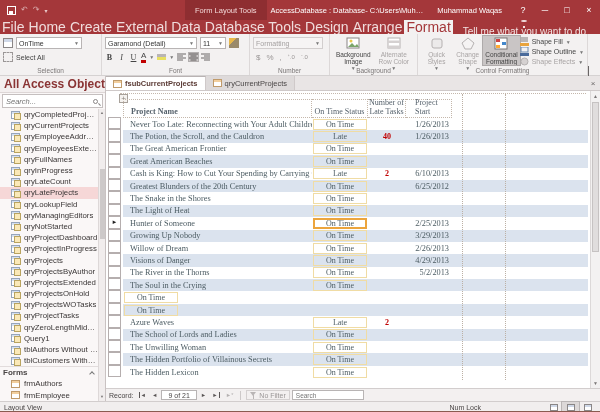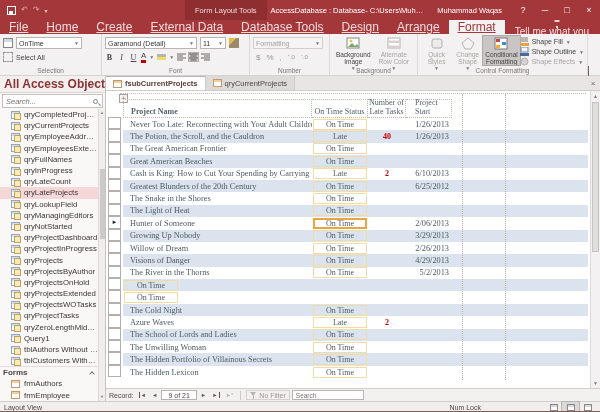--- a/index.html
+++ b/index.html
@@ -16,21 +16,21 @@
   .qbtn { font-size:8px; color:#d8a9aa; line-height:8px; }
   .qcaret { font-size:6px; color:#e9c9c9; }
   .ctx-band { height:20px; background:#8e2e31; display:flex; align-items:center; justify-content:center; padding:0 10px; font-size:7.5px; color:#f3d8d8; white-space:nowrap; }
   .win-title { flex:1; text-align:center; font-size:7.5px; white-space:nowrap; overflow:hidden; text-overflow:ellipsis; padding:0 4px; }
   .user-name { font-size:7.5px; padding:0 10px; white-space:nowrap; }
   .winbtns { display:flex; }
   .winbtn { width:22px; height:20px; display:flex; align-items:center; justify-content:center; font-size:9px; color:#fff; }
 
   
   .tabrow { position:absolute; left:0; top:20px; width:600px; height:14px; background:#a4373a; display:flex; align-items:stretch; }
-  .rtab { padding:0 9px; display:flex; align-items:center; font-size:12px; color:#f0dcdc; white-space:nowrap;text-decoration:underline; }
+  .rtab { padding:0 2px; display:flex; align-items:center; font-size:14px; color:#f0dcdc; white-space:nowrap; }
   .rtab.active { background:#f3f1f1; color:#a4373a; }
   .tellme { display:flex; align-items:center; gap:4px; font-size:10px; color:#f3e2e2; padding-left:10px;flex-direction:column; }
   .bulb { width:6px; height:6px; border:1px solid #f3e2e2; border-radius:50%; position:relative; }
   .bulb:after { content:""; position:absolute; left:1px; top:5px; width:2px; height:2px; background:#f3e2e2; }
 
   
   .ribbon { position:absolute; left:0; top:34px; width:600px; height:42px; background:#f3f1f1; border-bottom:1px solid #d5d2d2; display:flex; }
   .rgroup { position:relative; border-right:1px solid #dcd8d8; padding:2px 3px 10px 3px; }
   .glabel { position:absolute; bottom:1px; left:0; right:0; text-align:center; font-size:6.5px; color:#7a7676; white-space:nowrap; }
   .rrow { display:flex; align-items:center; gap:3px; height:14px; }
@@ -454,26 +454,26 @@
               <span class="slabel">qryProjects</span>
             </div>
 
             <div class="sitem">
               <span class="qicon"></span>
               <span class="slabel">qryProjectsByAuthor</span>
             </div>
 
             <div class="sitem">
               <span class="qicon"></span>
+              <span class="slabel">qryProjectsExtended</span>
+            </div>
+
+            <div class="sitem">
+              <span class="qicon"></span>
               <span class="slabel">qryProjectsOnHold</span>
-            </div>
-
-            <div class="sitem">
-              <span class="qicon"></span>
-              <span class="slabel">qryProjectsExtended</span>
             </div>
 
             <div class="sitem">
               <span class="qicon"></span>
               <span class="slabel">qryProjectsWOTasks</span>
             </div>
 
             <div class="sitem">
               <span class="qicon"></span>
               <span class="slabel">qryProjectTasks</span>
@@ -640,21 +640,21 @@
 
             <div class="trow focused">
               <span class="rsel">
                 <span class="rarrow">►</span>
               </span>
               <span class="cell cname">Hunter of Someone</span>
               <span class="cell cstatus">
                 <span class="sbox">On Time</span>
               </span>
               <span class="cell clate"></span>
-              <span class="cell cstart">2/06/2013</span>
+              <span class="cell cstart">2/25/2013</span>
             </div>
 
             <div class="trow">
               <span class="rsel"></span>
               <span class="cell cname">Growing Up Nobody</span>
               <span class="cell cstatus">
                 <span class="sbox">On Time</span>
               </span>
               <span class="cell clate"></span>
               <span class="cell cstart">3/29/2013</span>
@@ -685,39 +685,39 @@
               <span class="cell cname">The River in the Thorns</span>
               <span class="cell cstatus">
                 <span class="sbox">On Time</span>
               </span>
               <span class="cell clate"></span>
               <span class="cell cstart">5/2/2013</span>
             </div>
 
             <div class="trow">
               <span class="rsel"></span>
-              <span class="cell cstatus">
-                <span class="sbox">On Time</span>
-              </span>
-              <span class="cell clate"></span>
-              <span class="cell cstart"></span>
-            </div>
-
-            <div class="trow">
-              <span class="rsel"></span>
-              <span class="cell cstatus">
-                <span class="sbox">On Time</span>
-              </span>
-              <span class="cell clate"></span>
-              <span class="cell cstart"></span>
-            </div>
-
-            <div class="trow">
-              <span class="rsel"></span>
-              <span class="cell cname">The Cold Night</span>
+              <span class="cell cname">The Soul in the Crying</span>
+              <span class="cell cstatus">
+                <span class="sbox">On Time</span>
+              </span>
+              <span class="cell clate"></span>
+              <span class="cell cstart"></span>
+            </div>
+
+            <div class="trow">
+              <span class="rsel"></span>
+              <span class="cell cstatus">
+                <span class="sbox">On Time</span>
+              </span>
+              <span class="cell clate"></span>
+              <span class="cell cstart"></span>
+            </div>
+
+            <div class="trow">
+              <span class="rsel"></span>
               <span class="cell cstatus">
                 <span class="sbox">On Time</span>
               </span>
               <span class="cell clate"></span>
               <span class="cell cstart"></span>
             </div>
 
             <div class="trow">
               <span class="rsel"></span>
               <span class="cell cname">Azure Waves</span>

